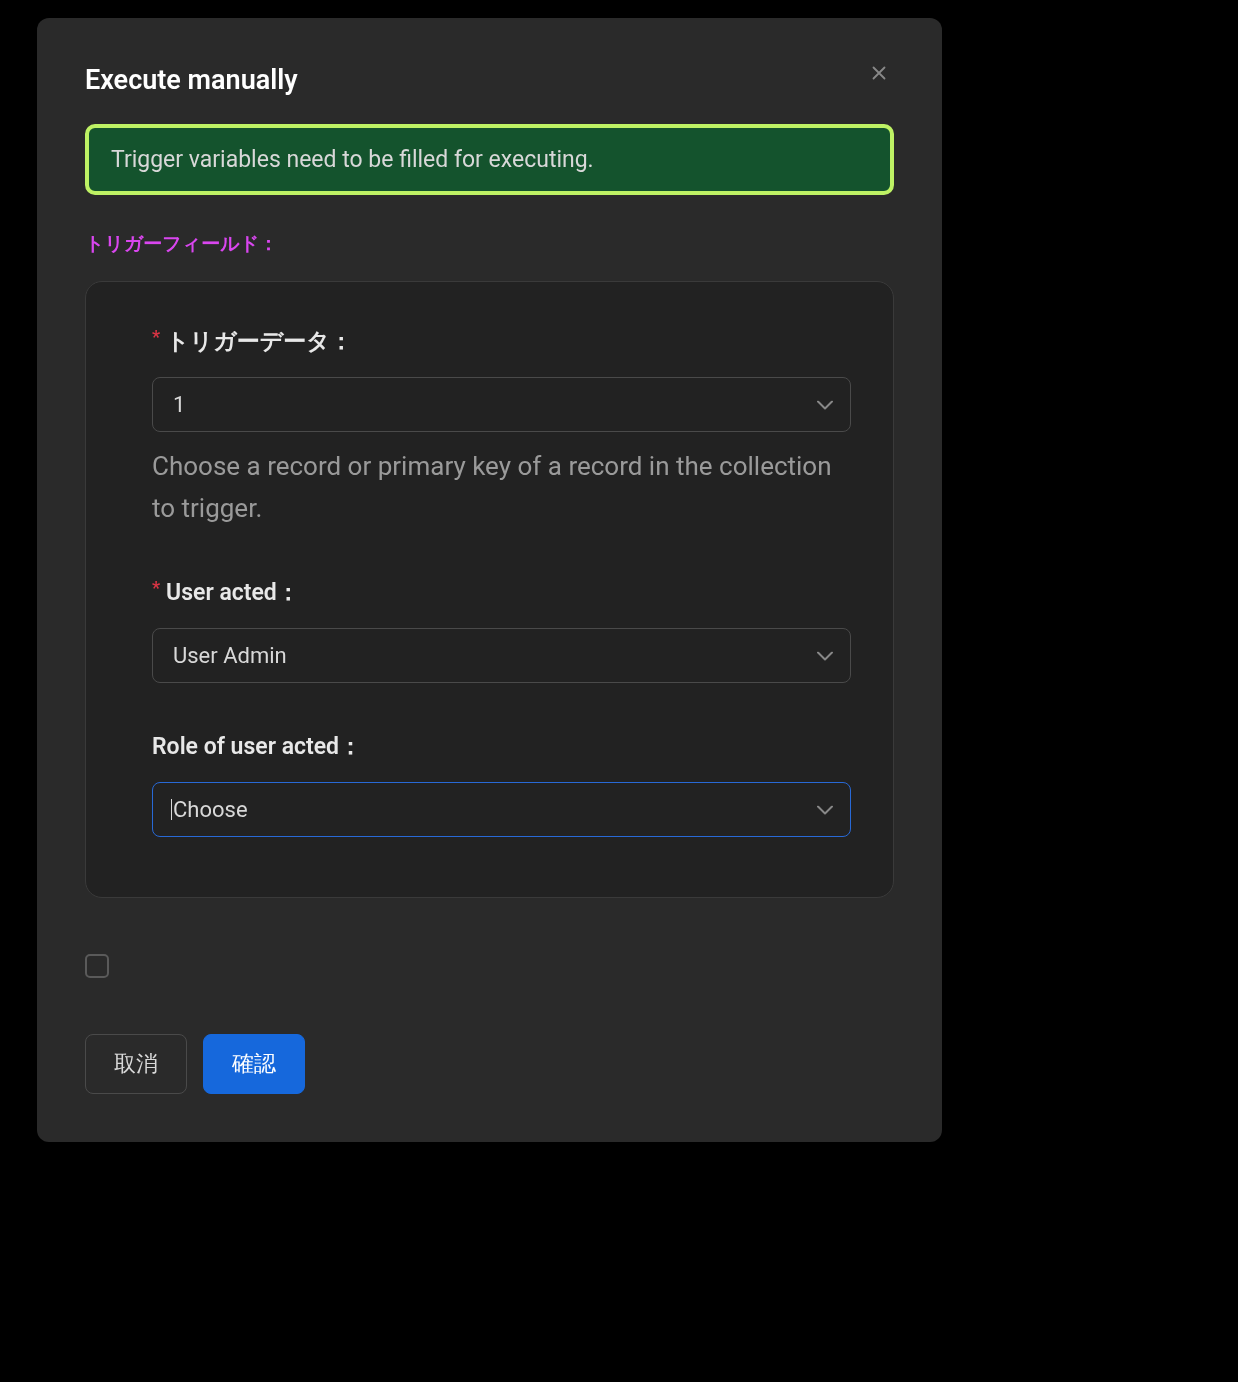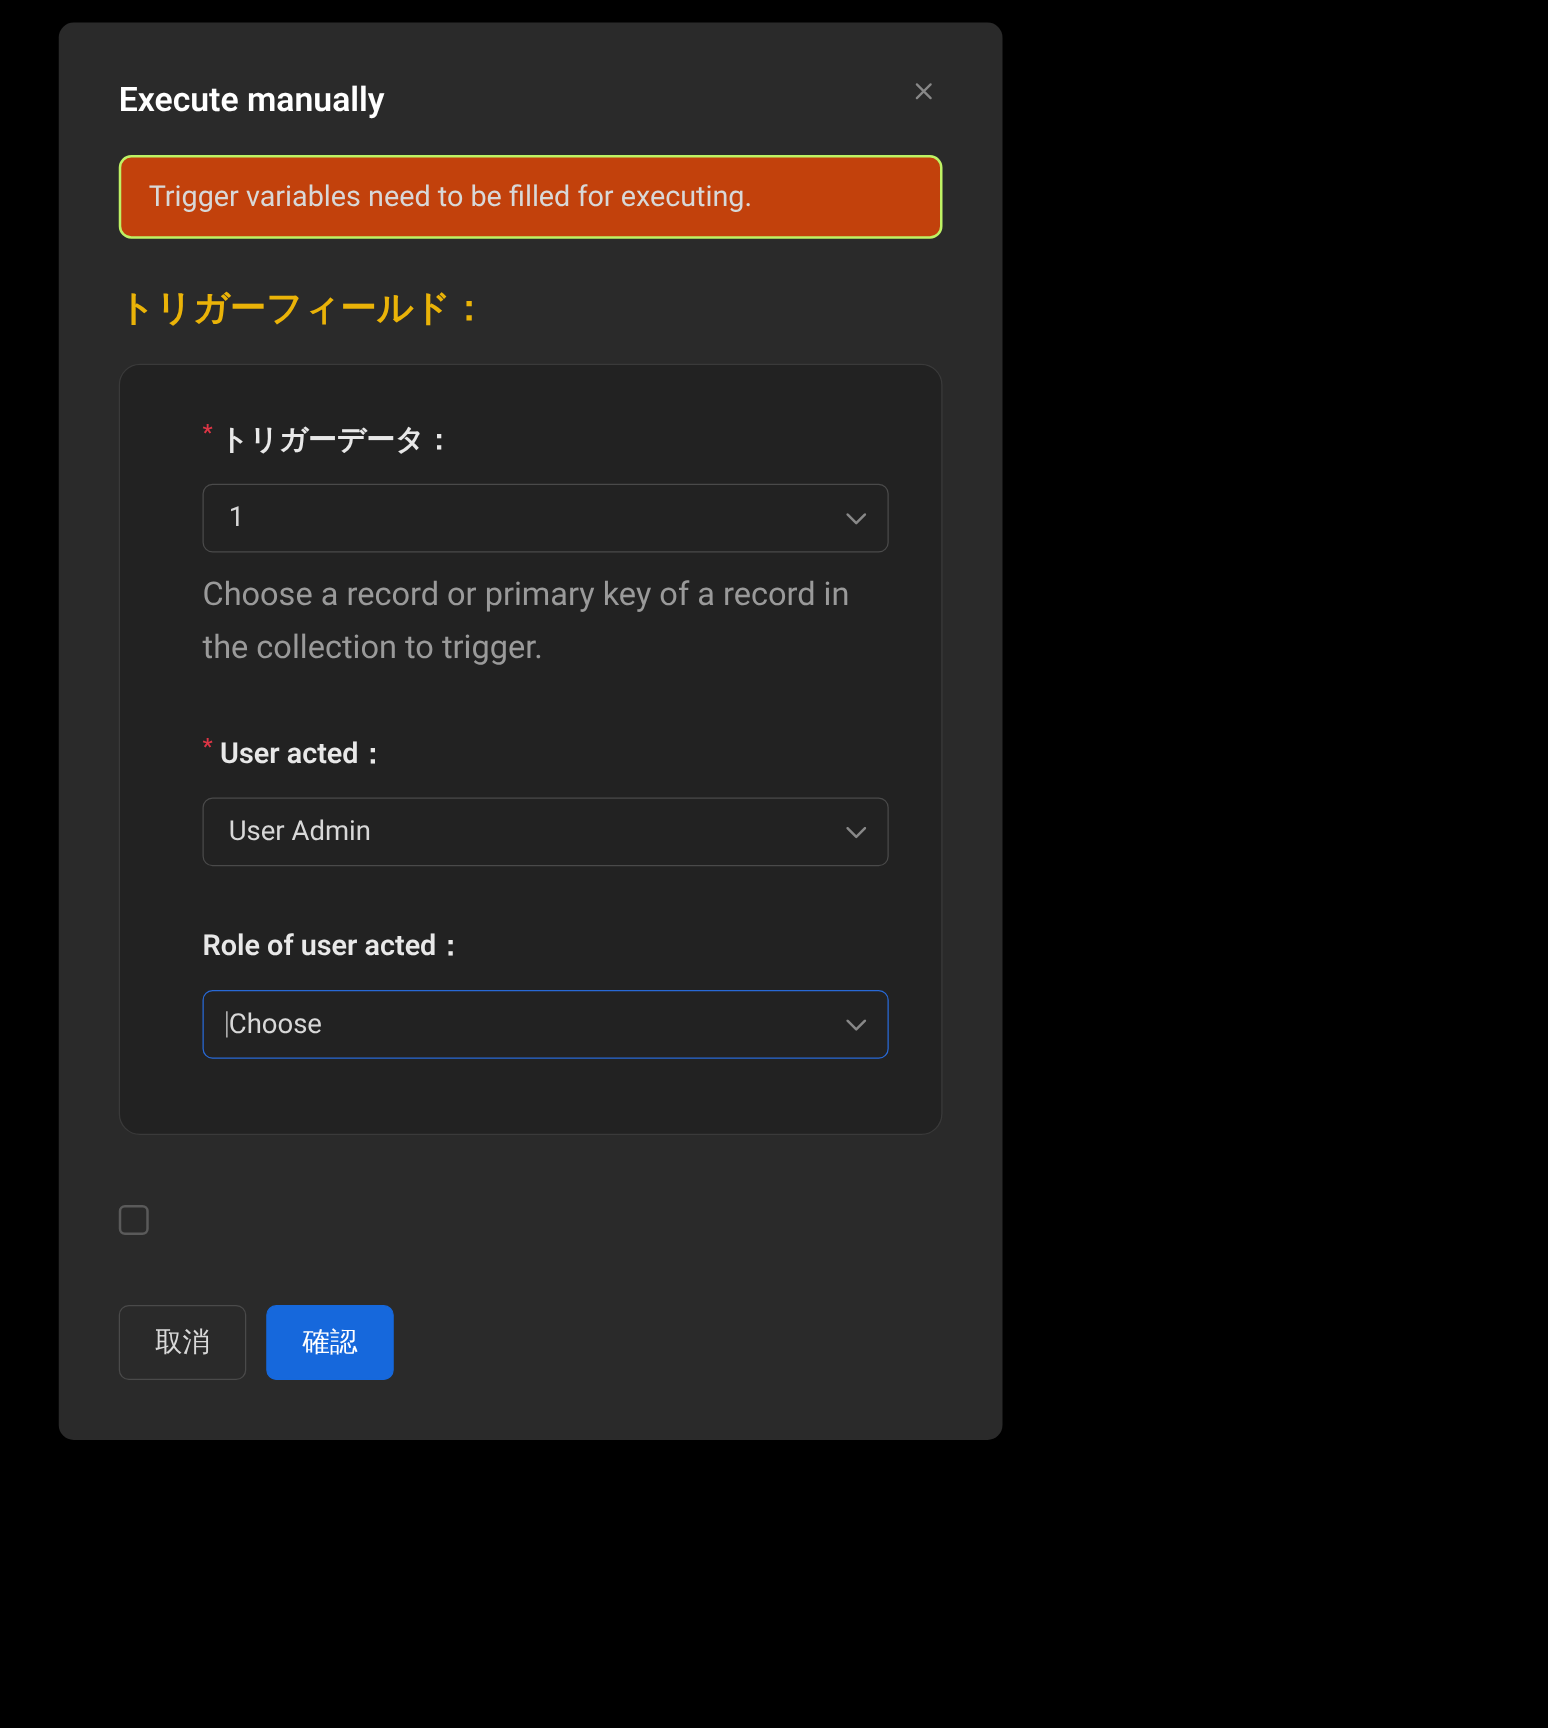--- a/index.html
+++ b/index.html
@@ -13,22 +13,22 @@
       font-family: -apple-system, BlinkMacSystemFont, "Segoe UI", Roboto, "Helvetica Neue", Arial, sans-serif;
       width: 1238px;
       height: 1382px;
       padding-top: 18px;
       padding-left: 0;
     }
 
     .modal {
       background: #2a2a2a;
       border-radius: 12px;
-      width: 755px;
-      margin-left: 47px;
+      width: 905px;
+      margin-left: 37px;
       padding: 46px 48px 48px 48px;
       position: relative;
     }
 
     .modal-header {
       display: flex;
       justify-content: space-between;
       align-items: flex-start;
       margin-bottom: 28px;
     }
@@ -51,35 +51,35 @@
     }
 
     .close-button svg {
       width: 22px;
       height: 22px;
       stroke: #888888;
       stroke-width: 2;
     }
 
     .alert-box {
-      background: #c2410c;
-      border: 2px solid #bef264;
+      background: #14532d;
+      border: 4px solid #bef264;
       border-radius: 10px;
       padding: 18px 22px;
       margin-bottom: 36px;
     }
 
     .alert-text {
       color: #d8d8d8;
       font-size: 23px;
     }
 
     .section-label {
-      color: #eab308;
-      font-size: 29px;
+      color: #d946ef;
+      font-size: 19px;
       font-weight: 600;
       margin-bottom: 24px;
     }
 
     .form-container {
       background: #222222;
       border: 1px solid #3a3a3a;
       border-radius: 17px;
       padding: 44px 42px 60px 66px;
       margin-bottom: 56px;

